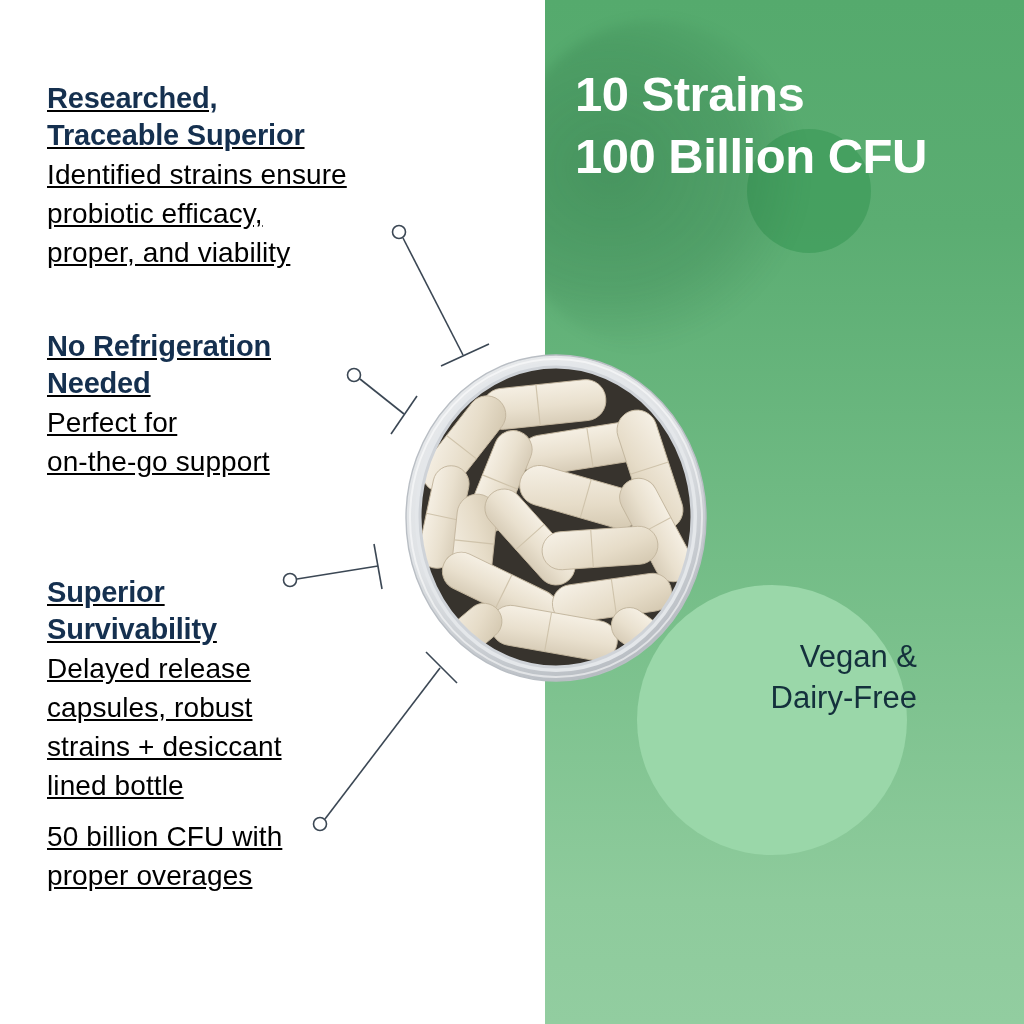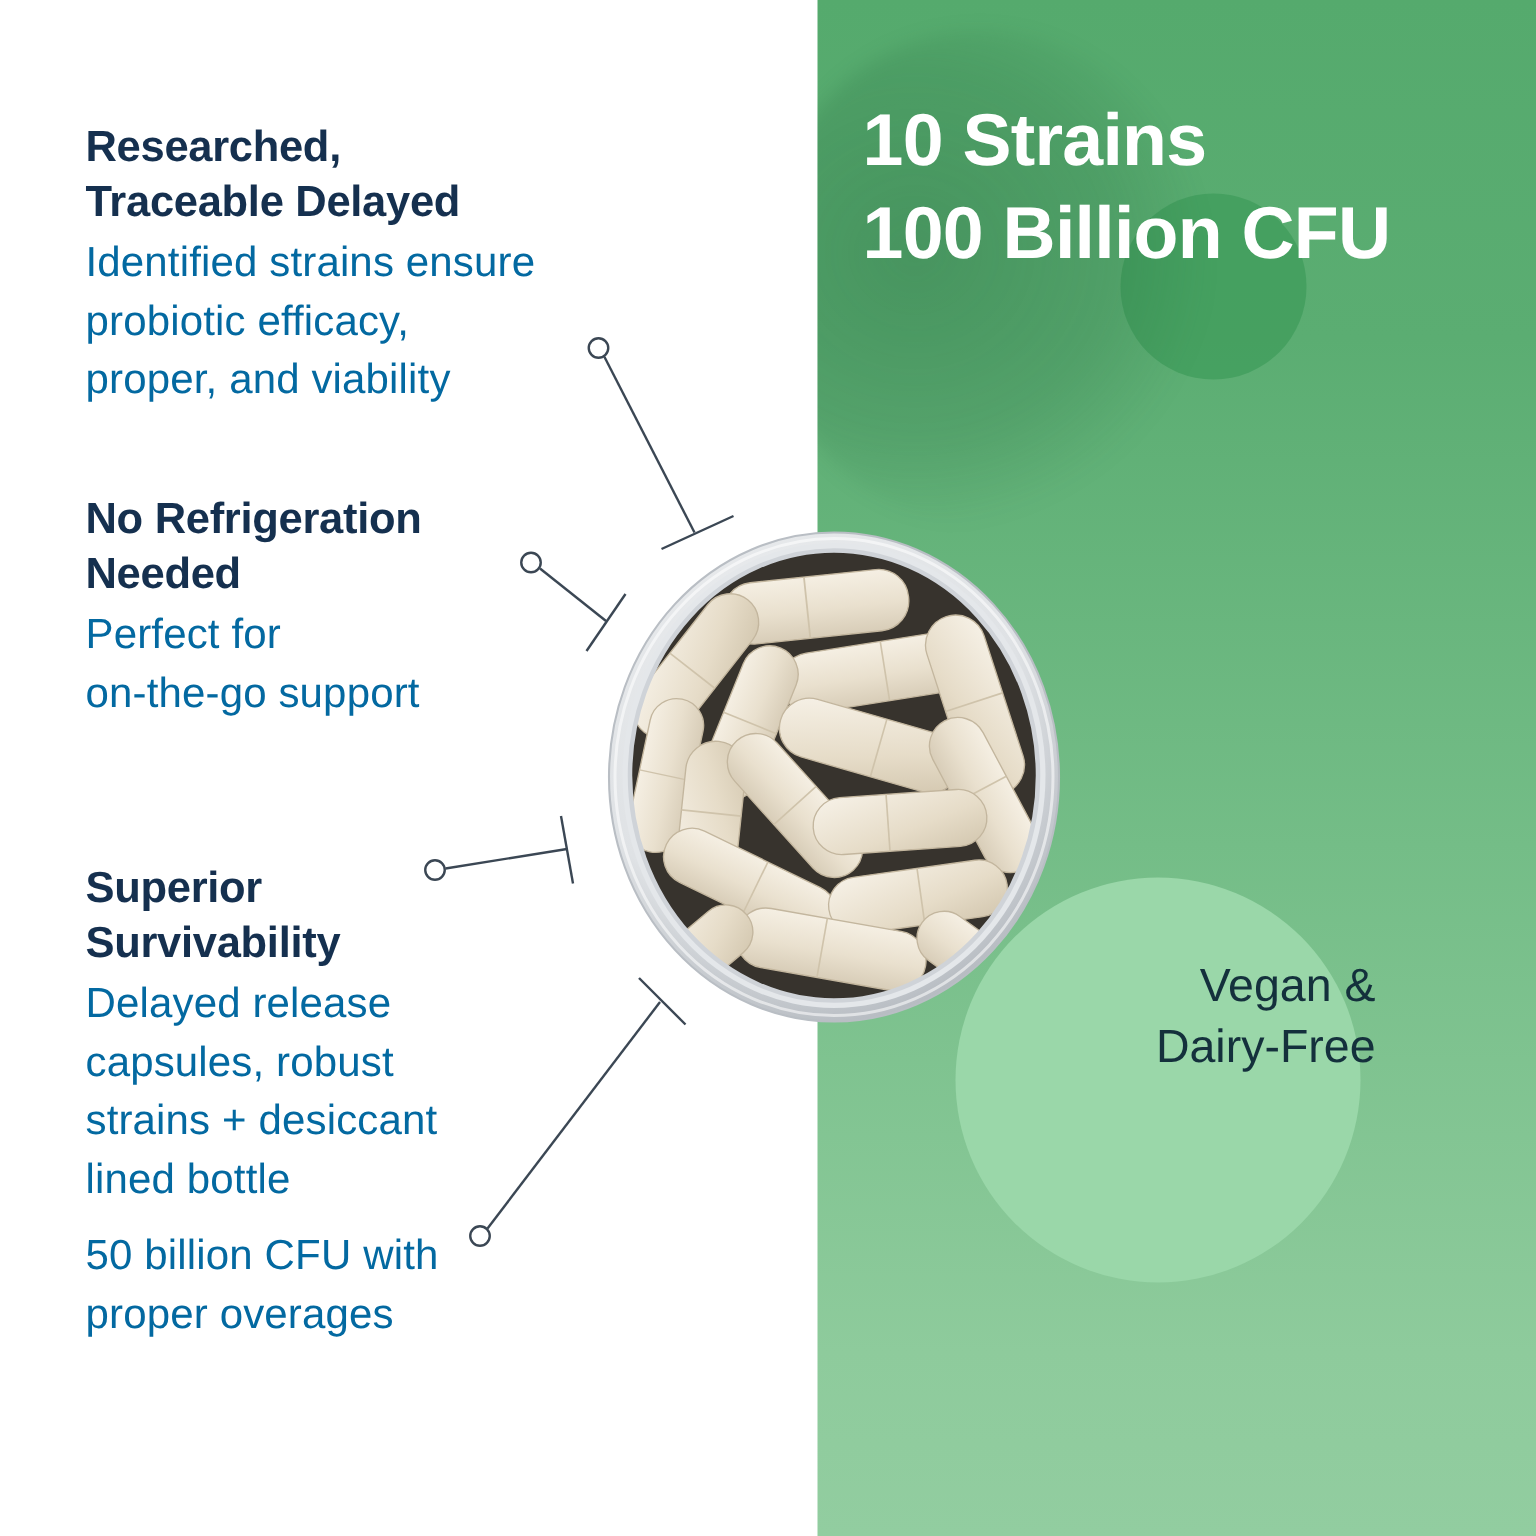--- a/index.html
+++ b/index.html
@@ -79,35 +79,36 @@
     color: #14303c;
     font-size: 31px;
     line-height: 41px;
     font-weight: 400;
     z-index: 7;
   }
 
   
   .feature {
     position: absolute;
-    left: 57px;
+    left: 47px;
     width: 430px;
     z-index: 8;
+    text-decoration: underline;
   }
   .feature h3 {
     margin: 0;
     color: #15304f;
     font-weight: 700;
     font-size: 29px;
     line-height: 37px;
     letter-spacing: -0.2px;
   }
   .feature p {
     margin: 1px 0 0 0;
-    color: #0369a1;
+    color: #000000;
     font-weight: 400;
     font-size: 28px;
     line-height: 39px;
     letter-spacing: 0.1px;
   }
   #feature-0 { top: 80px; }
   #feature-1 { top: 328px; }
   #feature-2 { top: 531px; margin-top: 43px; }
   #feature-3 { top: 816px; }
 
@@ -275,21 +276,21 @@
         <circle cx="320" cy="824" r="6.5"></circle>
         <line x1="325" y1="819" x2="440" y2="668"></line>
         <line x1="426" y1="652" x2="457" y2="683"></line>
       </g>
     </g>
   </svg>
 
   <div class="feature" id="feature-0">
     <h3>
       <span>Researched,</span><br>
-      <span>Traceable Delayed</span>
+      <span>Traceable Superior</span>
     </h3>
     <p>
       <span>Identified strains ensure</span><br>
       <span>probiotic efficacy,</span><br>
       <span>proper, and viability</span>
     </p>
   </div>
 
   <div class="feature" id="feature-1">
     <h3>

